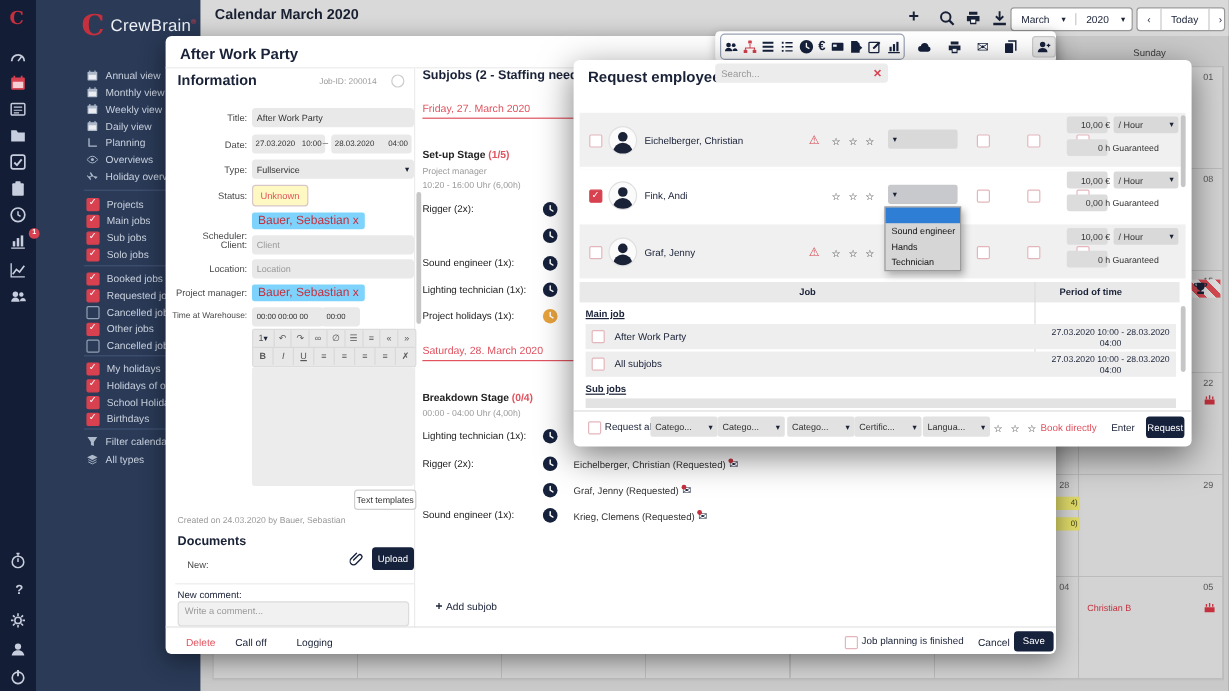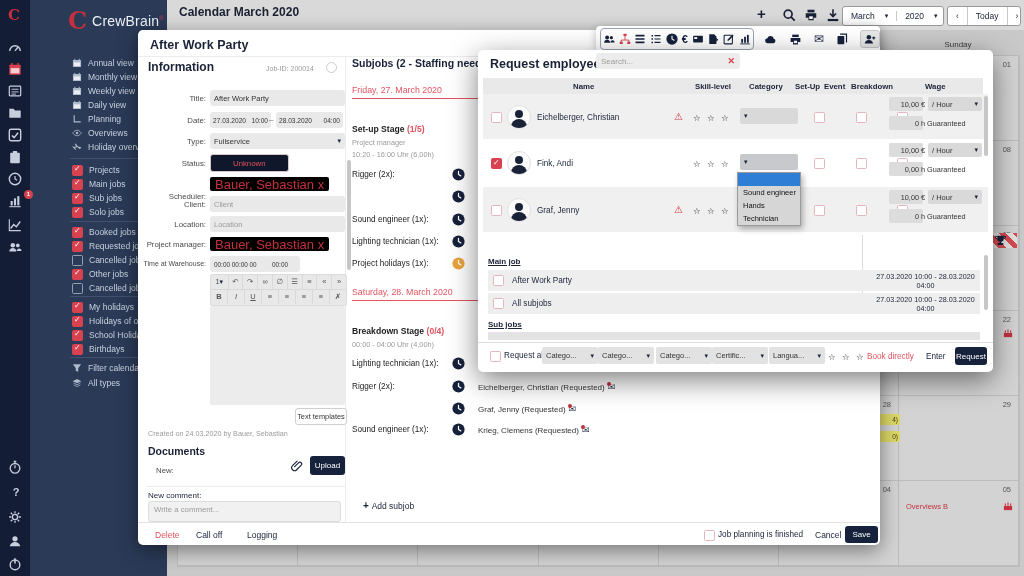--- a/index.html
+++ b/index.html
@@ -57,24 +57,24 @@
   #dlg{position:absolute;left:478px;top:50px;width:515px;height:322px;background:#fff;border-radius:5px;
        box-shadow:0 8px 28px rgba(0,0,0,.5);z-index:20;font-size:8.5px}
   .wtitle{position:absolute;left:12px;top:8px;font-size:12.5px;font-weight:bold}
   .hline{position:absolute;border-top:1px solid #ececec}
   .vline{position:absolute;border-left:1px solid #ececec}
   
   .flabel{position:absolute;width:64px;text-align:right;color:#4a4a4a;font-size:7.8px}
   .inp{position:absolute;background:#e9e9e9;border-radius:3px;font-size:7.5px;color:#333;
        display:flex;align-items:center;padding:0 4px;height:16px;overflow:hidden;white-space:nowrap}
   .inp.ph{color:#9a9a9a}
-  .tag{position:absolute;background:#000000;color:#c5303e;border-radius:2px;font-size:13px;
+  .tag{position:absolute;background:#7dd3fc;color:#c5303e;border-radius:2px;font-size:10px;
        height:14px;display:flex;align-items:center;padding:0 5px;white-space:nowrap}
-  .statusbox{position:absolute;background:#0f172a;border:1px solid #d9c6c9;border-radius:3px;color:#e0535f;
-             font-size:7.8px;height:16px;display:flex;align-items:center;padding:0 22px}
+  .statusbox{position:absolute;background:#fef9c3;border:1px solid #d9c6c9;border-radius:3px;color:#e0535f;
+             font-size:7.8px;height:16px;display:flex;align-items:center;padding:0 6px}
   .ebtn{flex:1;text-align:center;color:#555;font-size:7.5px;border-right:1px solid #d9d9d9;line-height:14px;overflow:hidden}
   .navybtn{position:absolute;background:#16213c;color:#fff;border-radius:3px;display:flex;align-items:center;
            justify-content:center;font-size:8px}
   .whitebtn{position:absolute;background:#fff;border:1px solid #cfcfcf;border-radius:3px;display:flex;align-items:center;
             justify-content:center;font-size:7.8px;color:#333}
   
   .sj-red{position:absolute;color:#e0535f;font-size:8.8px;border-bottom:1px solid #e0535f;width:126px;padding-bottom:3px}
   .sj-role{position:absolute;font-size:8.2px;color:#222}
   .clk{position:absolute;width:13px;height:13px;color:#16213c}
   .clk.orange{color:#e8a33d}
@@ -276,21 +276,21 @@
           <use href="#i-trophy"></use>
         </svg>
       </span>
     <span class="calic" style="left:824px;top:271px">
         <svg class="ic" width="12" height="12">
           <use href="#i-cake"></use>
         </svg>
       </span>
     <div class="ybar" style="left:604px;top:358px;width:116px">4)</div>
     <div class="ybar" style="left:604px;top:375px;width:116px">0)</div>
-    <span class="redtxt" style="left:728px;top:446px">Overviews B</span>
+    <span class="redtxt" style="left:728px;top:446px">Christian B</span>
     <span class="calic" style="left:824px;top:444px">
         <svg class="ic" width="12" height="12">
           <use href="#i-cake"></use>
         </svg>
       </span>
   </div>
 
   <div id="hdr">
     <div class="title">Calendar March 2020</div>
     <span class="hic" style="left:590px;font-size:15px;font-weight:bold;top:5px">+</span>
@@ -779,29 +779,20 @@
   </div>
 
   <div id="dlg">
     <div class="wtitle" style="top:7px">Request employee</div>
     <div class="abs graytxt" style="left:118px;top:3px;width:144px;height:16px;background:#ececec;border-radius:3px;display:flex;align-items:center;padding:0 5px;box-sizing:border-box">
       <span style="flex:1;font-size:8px">Search...</span>
       <span style="color:#d8414f;font-weight:bold;font-size:9px">✕</span>
     </div>
 
     
-    <div class="thead" style="left:5px;top:28px;width:500px;height:16px">
-      <span class="abs" style="left:90px;top:4px">Name</span>
-      <span class="abs" style="left:212px;top:4px">Skill-level</span>
-      <span class="abs" style="left:266px;top:4px">Category</span>
-      <span class="abs" style="left:312px;top:4px">Set-Up</span>
-      <span class="abs" style="left:341px;top:4px">Event</span>
-      <span class="abs" style="left:368px;top:4px">Breakdown</span>
-      <span class="abs" style="left:442px;top:4px">Wage</span>
-    </div>
 
     
     <div class="drow g" style="left:5px;top:44px;border-bottom:2px solid #fff">
       <span class="cb abs" style="left:8px;top:18px"></span>
       <span class="av" style="left:24px;top:11px"></span>
       <span class="abs" style="left:54px;top:19px;font-size:8.2px">Eichelberger, Christian</span>
       <span class="warn" style="left:191px;top:17px"></span>
       <span class="stars" style="left:210px;top:19px">☆ ☆ ☆</span>
       <div class="ddl chev abs" style="left:257px;top:14px;width:50px;height:16px"></div>
       <span class="cb abs" style="left:318px;top:18px"></span>
@@ -854,20 +845,24 @@
 
     
     <div class="optlist" style="left:259px;top:122px;width:62px">
       <div class="opt sel"></div>
       <div class="opt">Sound engineer</div>
       <div class="opt">Hands</div>
       <div class="opt">Technician</div>
     </div>
 
     
+    <div class="thead" style="left:5px;top:185px;width:500px;height:17px">
+      <span class="abs" style="left:183px;top:4px">Job</span>
+      <span class="abs" style="left:400px;top:4px">Period of time</span>
+    </div>
     <div class="vline" style="left:384px;top:185px;height:78px;border-color:#ddd"></div>
     <span class="jlink" style="left:10px;top:207px">Main job</span>
     <div class="jrow" style="top:220px">
       <span class="cb" style="margin-left:5px"></span>
       <span style="margin-left:8px;font-size:8.2px">After Work Party</span>
       <span style="position:absolute;left:385px;width:105px;text-align:center;font-size:7.2px">27.03.2020 10:00 - 28.03.2020 04:00</span>
     </div>
     <div class="jrow" style="top:243px">
       <span class="cb" style="margin-left:5px"></span>
       <span style="margin-left:8px;font-size:8.2px">All subjobs</span>

